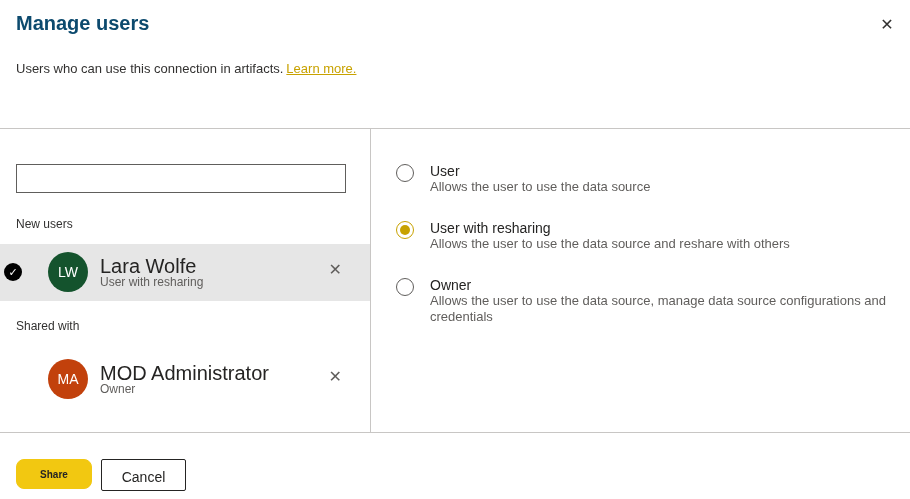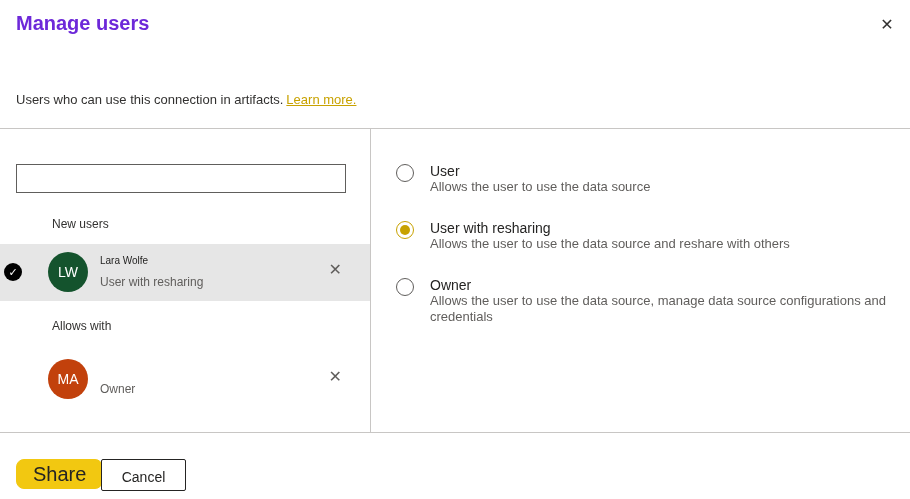--- a/index.html
+++ b/index.html
@@ -1,73 +1,73 @@
 <!DOCTYPE html>
 <html><head>
 <meta charset="utf-8">
 <style>
   * { margin:0; padding:0; box-sizing:border-box; }
   html,body { background:#ffffff; }
   body { font-family:"Liberation Sans", sans-serif; color:#252423; }
 
   .dialog { position:relative; width:910px; height:499px; background:#fff; overflow:hidden; }
 
-  .title { position:absolute; left:16px; top:12px; font-size:20px; font-weight:700; color:#6d28d9; }
+  .title { position:absolute; left:16px; top:12px; font-size:20px; font-weight:700; color:#0c4a6e; }
 
   .close-btn { position:absolute; right:10px; top:12px; width:26px; height:26px; background:none; border:none;
                font-size:16px; color:#323130; cursor:pointer; line-height:26px; text-align:center; }
 
-  .subtitle { position:absolute; left:16px; top:61px; font-size:13px; color:#323130;margin-top:31px; }
+  .subtitle { position:absolute; left:16px; top:61px; font-size:13px; color:#323130; }
   .subtitle a { color:#C8A200; text-decoration:underline; margin-left:3px; cursor:pointer; }
 
   .note { position:absolute; left:16px; top:93px; font-size:12px; color:#605E5C; }
 
   .hdiv { position:absolute; left:0; width:910px; height:0; border-top:1px solid #C8C6C4; }
   .hdiv.top { top:128px; }
   .hdiv.bottom { top:432px; }
   .vdiv { position:absolute; left:370px; top:129px; height:303px; width:0; border-left:1px solid #C8C6C4; }
 
   
   .search-label { position:absolute; left:16px; top:141px; font-size:13px; color:#323130; }
   .search-input { position:absolute; left:16px; top:164px; width:330px; height:29px; border:1px solid #605E5C;
                   font-size:13px; padding:0 8px; font-family:inherit; background:#fff; }
-  .section-label { position:absolute; left:16px; font-size:12px; color:#323130;margin-left:36px; }
+  .section-label { position:absolute; left:16px; font-size:12px; color:#323130; }
   .new-users { top:217px; }
   .shared-with { top:319px; }
 
   .user-row { position:absolute; left:0; width:370px; height:57px; cursor:pointer; }
   .user-row.selected { background:#E6E6E6; }
   .row-0 { top:244px; }
   .row-1 { top:351px; }
 
   .check-badge { display:none; position:absolute; left:4px; top:19px; width:18px; height:18px; border-radius:50%;
                  background:#000; color:#fff; font-size:11px; line-height:18px; text-align:center; }
   .user-row.selected .check-badge { display:block; }
 
   .avatar { position:absolute; left:48px; top:8px; width:40px; height:40px; border-radius:50%;
             background:#767676; color:#fff; font-size:14px; line-height:40px; text-align:center; }
-  .user-name { position:absolute; left:100px; top:11px; font-size:10px; color:#252423; }
+  .user-name { position:absolute; left:100px; top:11px; font-size:20px; color:#252423; }
   .user-role { position:absolute; left:100px; top:31px; font-size:12px; color:#605E5C; }
   .remove-btn { position:absolute; right:28px; top:16px; background:none; border:none; font-size:16px;
                 color:#605E5C; cursor:pointer; }
 
   
   .radio-group { position:absolute; left:396px; top:163px; display:flex; flex-direction:column; gap:25px; }
   .radio-option { display:flex; gap:16px; cursor:pointer; }
   .radio { width:18px; height:18px; border-radius:50%; border:1px solid #605E5C; background:#fff;
            flex:0 0 18px; margin-top:1px; position:relative; }
   .radio-option.checked .radio { border-color:#C8A200; }
   .radio-option.checked .radio::after { content:""; position:absolute; left:3px; top:3px; width:10px; height:10px;
                                         border-radius:50%; background:#C8A200; }
   .radio-label { font-size:14px; color:#252423; }
   .radio-desc { font-size:13px; color:#605E5C; max-width:472px; line-height:16px; }
 
   
   .share-btn { position:absolute; left:16px; top:459px; min-width:76px; height:30px; background:#F2C811;
-               border:1px solid #F2C811; color:#252423; font-size:20px; font-weight:400; border-radius:8px;
+               border:1px solid #F2C811; color:#252423; font-size:10px; font-weight:700; border-radius:8px;
                cursor:pointer; font-family:inherit; padding:0 16px; }
   .cancel-btn { position:absolute; left:101px; top:459px; min-width:85px; height:32px; background:#fff;
                 border:1px solid #252423; color:#252423; font-size:14px; border-radius:2px; cursor:pointer;
                 font-family:inherit; padding:9px 16px; }
 </style>
 </head>
 <body>
 
 <div class="dialog">
 
@@ -93,25 +93,26 @@
   <div class="user-row row-0 selected">
     <span class="check-badge">✓</span>
     <span class="avatar" style="background-color: #14532d;">LW</span>
     <div class="user-name">Lara Wolfe</div>
     <div class="user-role">User with resharing</div>
     <button class="remove-btn">
       <span>✕</span>
     </button>
   </div>
 
-  <div class="section-label shared-with">Allows with</div>
+  <div class="section-label shared-with">Shared with</div>
 
   <div class="user-row row-1">
 
     <span class="avatar" style="background-color: #c2410c;">MA</span>
+    <div class="user-name">MOD Administrator</div>
     <div class="user-role">Owner</div>
     <button class="remove-btn">
       <span>✕</span>
     </button>
   </div>
 
   <div class="radio-group">
 
     <div class="radio-option">
       <span class="radio"></span>

